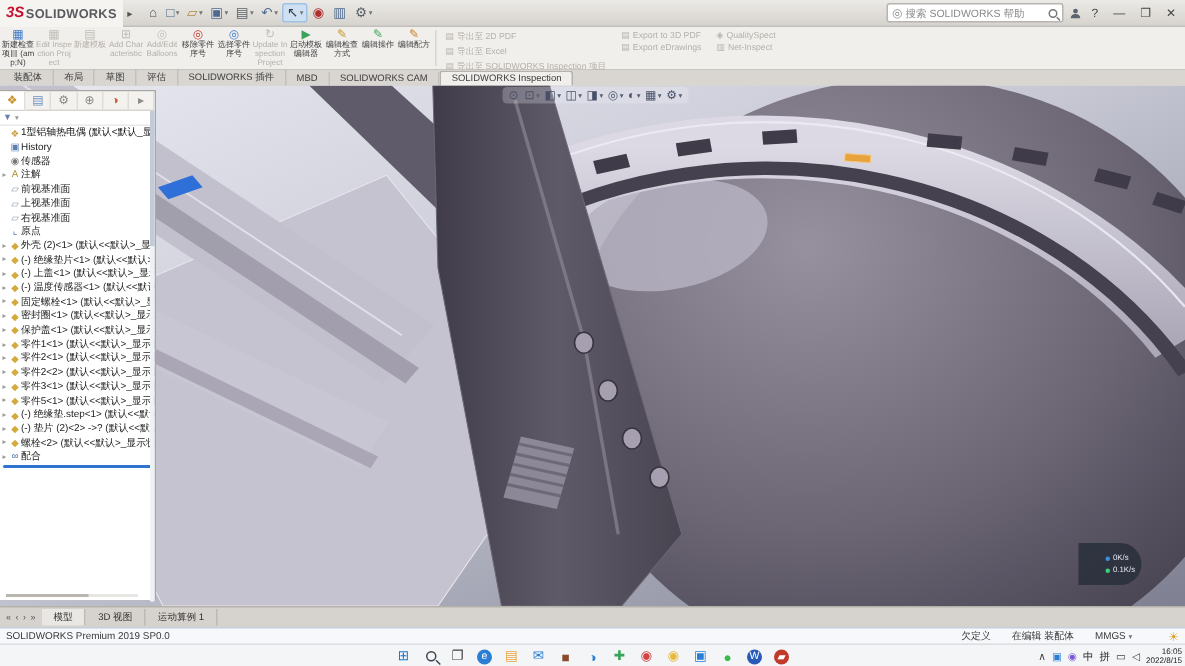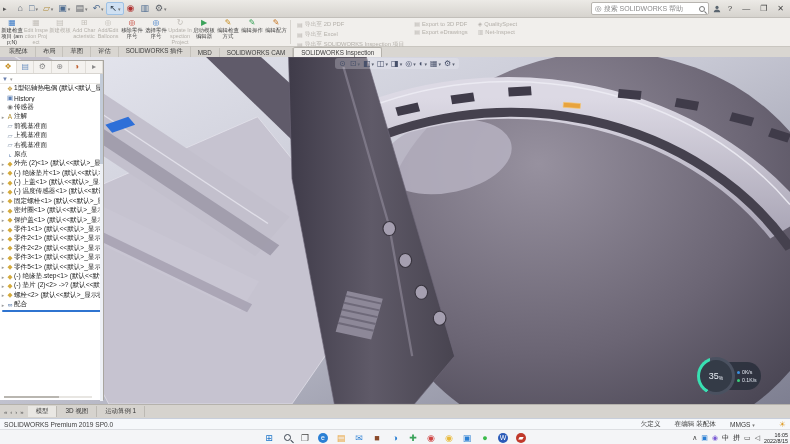--- a/index.html
+++ b/index.html
@@ -91,20 +91,24 @@
   .g-search-icon{width:7px;height:7px;border:1.3px solid #3b4450;border-radius:50%;position:relative;display:inline-block;}
   .g-search-icon::after{content:"";position:absolute;width:4px;height:1.3px;background:#3b4450;transform:rotate(45deg);left:5px;top:6px;}
   .tray{position:absolute;right:2px;top:0;height:15px;display:flex;align-items:center;gap:4px;}
   .tri{font-size:7px;display:flex;align-items:center;justify-content:center;cursor:pointer;}
   .clock{text-align:right;font-size:5.4px;line-height:6px;color:#222;cursor:pointer;}
 </style>
 </head>
 <body>
 
 <div class="titlebar">
+  <div class="logo">
+    <span class="ds">3S</span>
+    <span class="sw">SOLIDWORKS</span>
+  </div>
   <span class="logo-arrow">▸</span>
   <div class="qat">
 
   <div class="qbtn">
         <span class="gl g-home-icon" style="color: rgb(76, 85, 96);">⌂</span>
         <span class="caret"></span>
       </div>
       <div class="qbtn">
         <span class="gl g-new-document-icon" style="color: rgb(76, 106, 143);">□</span>
         <span class="caret">▾</span>
@@ -395,26 +399,20 @@
     <div class="sb-tail">
       <div class="sb-row">
           <span class="sb-dot" style="background:#3a8fe0"></span>
           <span>0K/s</span>
         </div>
       <div class="sb-row">
           <span class="sb-dot" style="background:#3ad07a"></span>
           <span>0.1K/s</span>
         </div>
     </div>
-    <div class="sb-ball">
-      <div class="sb-inner">
-          <span>35</span>
-          <span class="pct">%</span>
-        </div>
-    </div>
   </div>
 </div>
 
 <div class="lpanel">
   <div class="ptabs">
 
   <div class="ptab active"><span class="g-featuremanager-tree-tab-icon" style="color: rgb(200, 146, 42);">❖</span></div>
       <div class="ptab"><span class="g-propertymanager-tab-icon" style="color: rgb(106, 143, 192);">▤</span></div>
       <div class="ptab"><span class="g-configurationmanager-tab-icon" style="color: rgb(138, 138, 138);">⚙</span></div>
       <div class="ptab"><span class="g-dimxpertmanager-tab-icon" style="color: rgb(138, 138, 138);">⊕</span></div>

